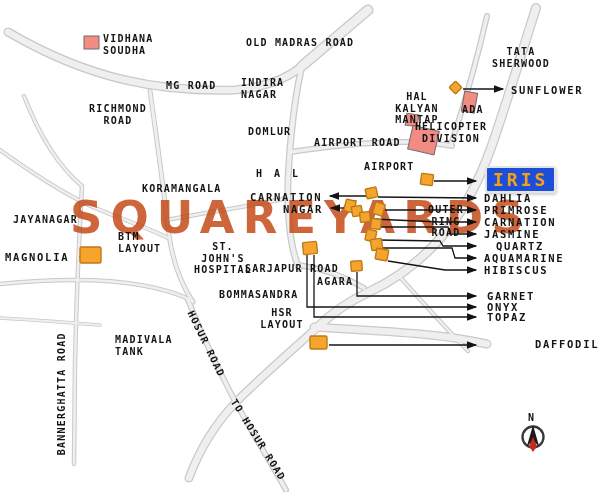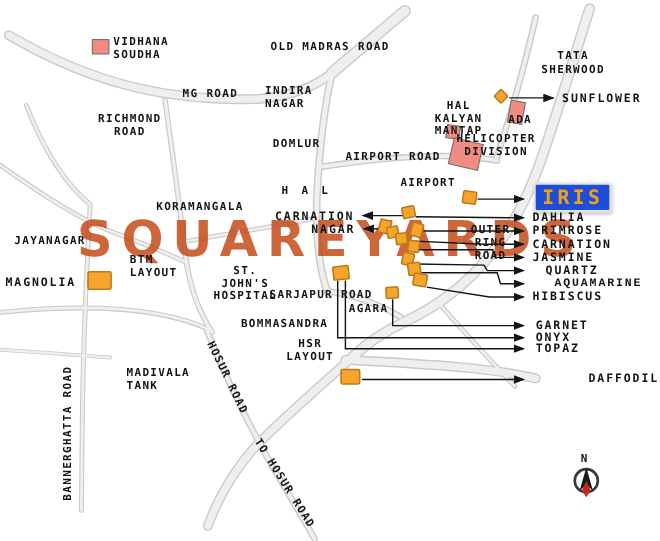--- a/index.html
+++ b/index.html
@@ -166,21 +166,21 @@
       <div class="lbl project" style="left: 250px; top: 191px; text-align: left;">CARNATION</div>
       <div class="lbl project" style="left: 283px; top: 203px; text-align: left;">NAGAR</div>
       <div class="lbl project" style="left: 5px; top: 251px; text-align: left;">MAGNOLIA</div>
       <div class="lbl project" style="left: 511px; top: 84px; text-align: left;">SUNFLOWER</div>
       <div class="lbl iris" style="left: 485px; top: 166px; text-align: left;">IRIS</div>
       <div class="lbl project" style="left: 484px; top: 192px; text-align: right;">DAHLIA</div>
       <div class="lbl project" style="left: 484px; top: 204px; text-align: left;">PRIMROSE</div>
       <div class="lbl project" style="left: 484px; top: 216px; text-align: left;">CARNATION</div>
       <div class="lbl project" style="left: 484px; top: 228px; text-align: left;">JASMINE</div>
       <div class="lbl project" style="left: 496px; top: 240px; text-align: left;">QUARTZ</div>
-      <div class="lbl project" style="left: 504px; top: 252px; text-align: left; font-family: Liberation Mono, monospace;">AQUAMARINE</div>
+      <div class="lbl project" style="left: 484px; top: 252px; text-align: left;">AQUAMARINE</div>
       <div class="lbl project" style="left: 484px; top: 264px; text-align: left;">HIBISCUS</div>
       <div class="lbl project" style="left: 487px; top: 290px; text-align: left;">GARNET</div>
       <div class="lbl project" style="left: 487px; top: 301px; text-align: left;">ONYX</div>
       <div class="lbl project" style="left: 487px; top: 311px; text-align: left;">TOPAZ</div>
       <div class="lbl project" style="left: 487px; top: 338px; text-align: left; padding-left: 48px;">DAFFODIL</div>
       <div class="lbl area" style="left: 528px; top: 412px; text-align: left;">N</div>
     </div>
 </div>
 
 </body></html>

